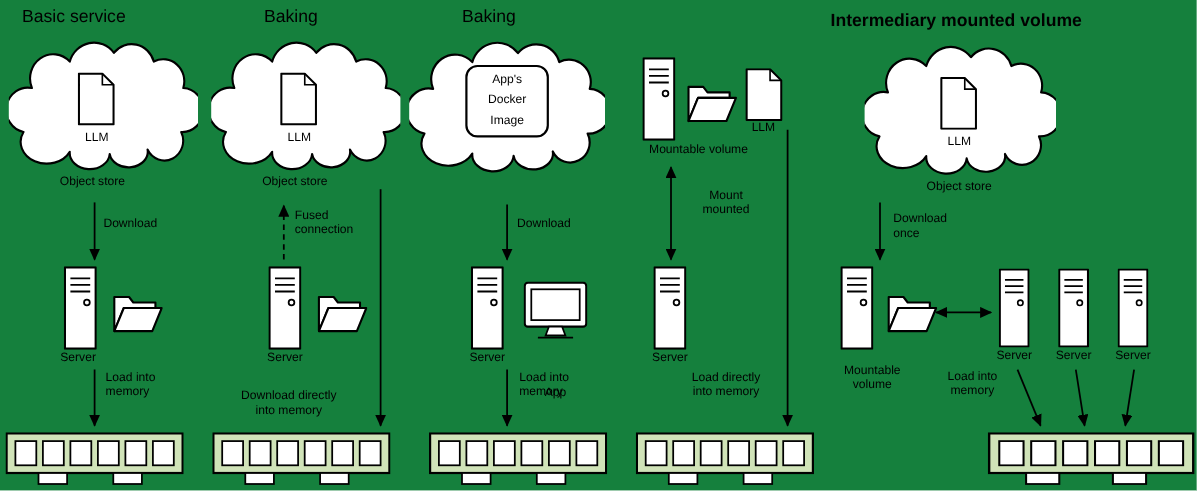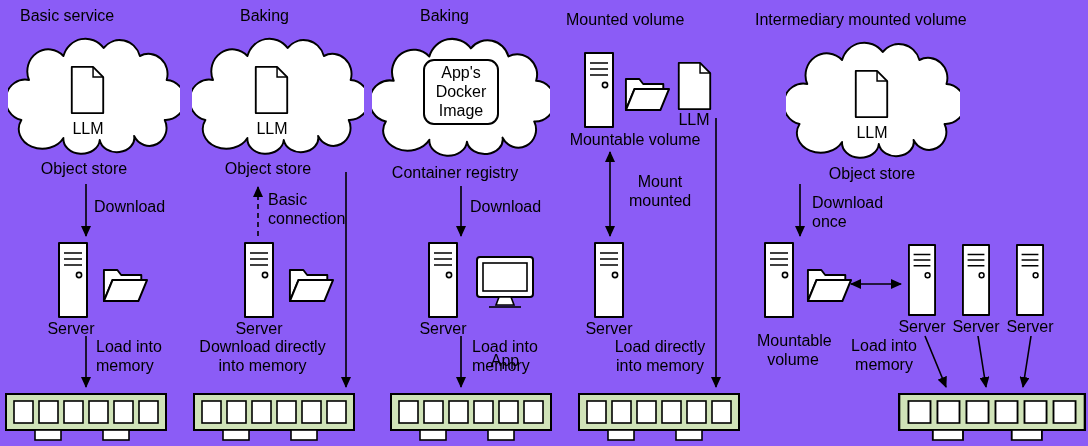--- a/index.html
+++ b/index.html
@@ -1,20 +1,20 @@
 <!DOCTYPE html>
 <html style="--memory-fill: #d0e3b8; --stroke: #000000;"><head>
 <meta charset="utf-8">
 <style>
   * { box-sizing: border-box; }
   html,body { margin:0; padding:0; background:#ffffff; }
   body { font-family:"Liberation Sans", sans-serif; color:#000; }
-  #canvas { position:relative; width:1088px; height:446px; background:#8b5cf6; overflow:hidden; }
+  #canvas { position:relative; width:1088px; height:446px; background:#15803d; overflow:hidden; }
   #shapes { position:absolute; left:0; top:0; }
-  .lbl { position:absolute; font-size:16px; line-height:1.2; color:#000; white-space:pre-line; }
+  .lbl { position:absolute; font-size:11px; line-height:1.2; color:#000; white-space:pre-line; }
   .title { font-size:16px; white-space:nowrap; }
   .center { text-align:center; }
   
   .oln  { fill:#fff; stroke:#000; stroke-width:2; stroke-linejoin:round; }
   .thin { fill:none; stroke:#000; stroke-width:1.6; }
   .thinf{ fill:#fff; stroke:#000; stroke-width:1.6; }
   .ram-board { fill:var(--memory-fill,#d0e3b8); stroke:#000; stroke-width:2; }
   .chip { fill:#fff; stroke:#000; stroke-width:1.6; }
   .arrow { stroke:#000; stroke-width:1.6; fill:none; }
   .dashed { stroke-dasharray:5 4; }
@@ -131,47 +131,45 @@
   <div class="lbl center" style="left:61px; top:119px; width:54px;">LLM</div>
   <div class="lbl center" style="left:28px; top:159px; width:112px;">Object store</div>
   <div class="lbl" style="left:94px; top:197px;">Download</div>
   <div class="lbl center" style="left:44px; top:319px; width:54px;">Server</div>
   <div class="lbl" style="left:96px; top:337px;">Load into
 memory</div>
 
   <div class="lbl title" style="left:240px; top:6px;">Baking</div>
   <div class="lbl center" style="left:245px; top:119px; width:54px;">LLM</div>
   <div class="lbl center" style="left:212px; top:159px; width:112px;">Object store</div>
-  <div class="lbl" style="left:268px; top:190px;">Basic
+  <div class="lbl" style="left:268px; top:190px;">Fused
 connection</div>
   <div class="lbl center" style="left:232px; top:319px; width:54px;">Server</div>
-  <div class="lbl center" style="left:190px; top:337px; width:145px;">Download directly
+  <div class="lbl center" style="left:190px; top:354px; width:145px;">Download directly
 into memory</div>
 
   <div class="lbl title" style="left:420px; top:6px;">Baking</div>
   <div class="lbl center" style="left:424px; top:63px; width:74px; line-height:19px;">App's
 Docker
 Image</div>
-  <div class="lbl center" style="left:387px; top:163px; width:136px;">Container registry</div>
   <div class="lbl" style="left:470px; top:197px;">Download</div>
   <div class="lbl center" style="left:416px; top:319px; width:54px;">Server</div>
   <div class="lbl center" style="left:480px; top:319px; width:50px;margin-top:32px;">App</div>
   <div class="lbl" style="left:472px; top:337px;">Load into
 memory</div>
 
-  <div class="lbl title" style="left:566px; top:10px;">Mounted volume</div>
   <div class="lbl center" style="left:667px; top:110px; width:54px;">LLM</div>
   <div class="lbl center" style="left:567px; top:130px; width:136px;">Mountable volume</div>
   <div class="lbl center" style="left:629px; top:172px; width:62px;">Mount
 mounted</div>
   <div class="lbl center" style="left:582px; top:319px; width:54px;">Server</div>
   <div class="lbl center" style="left:608px; top:337px; width:104px;text-align:center;">Load directly
 into memory</div>
 
-  <div class="lbl title" style="left:755px; top:10px;">Intermediary mounted volume</div>
+  <div class="lbl title" style="left:755px; top:10px;font-weight:bold;">Intermediary mounted volume</div>
   <div class="lbl center" style="left:845px; top:123px; width:54px;">LLM</div>
   <div class="lbl center" style="left:816px; top:164px; width:112px;">Object store</div>
   <div class="lbl" style="left:812px; top:193px;">Download
 once</div>
   <div class="lbl center" style="left:757px; top:319px; width:72px;margin-top:12px;">Mountable
 volume</div>
   <div class="lbl center" style="left:894px; top:317px; width:56px;">Server</div>
   <div class="lbl center" style="left:948px; top:317px; width:56px;">Server</div>
   <div class="lbl center" style="left:1002px; top:317px; width:56px;">Server</div>
   <div class="lbl center" style="left:845px; top:336px; width:78px;">Load into

